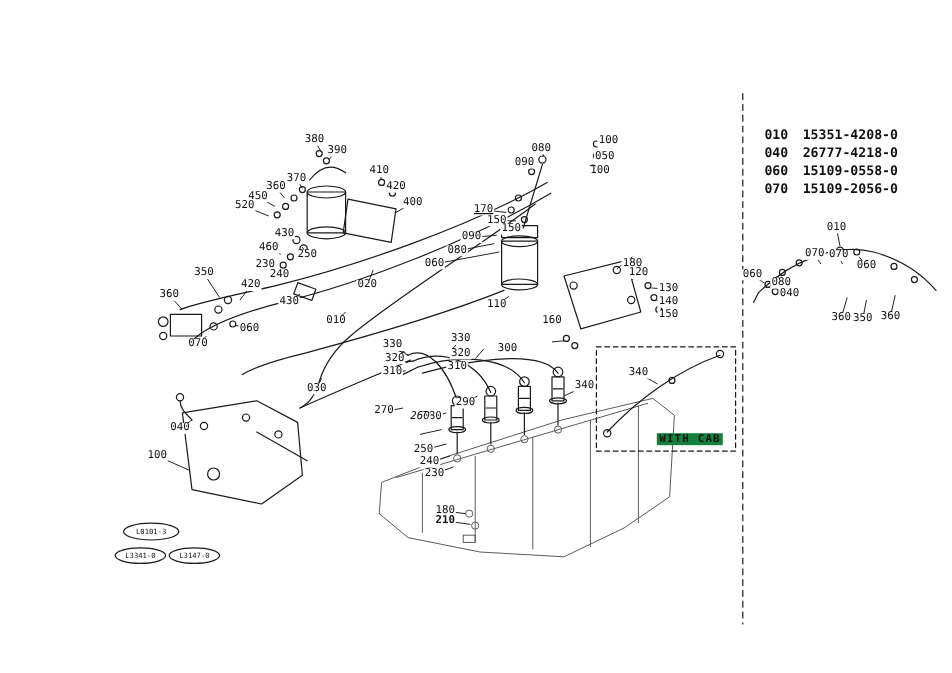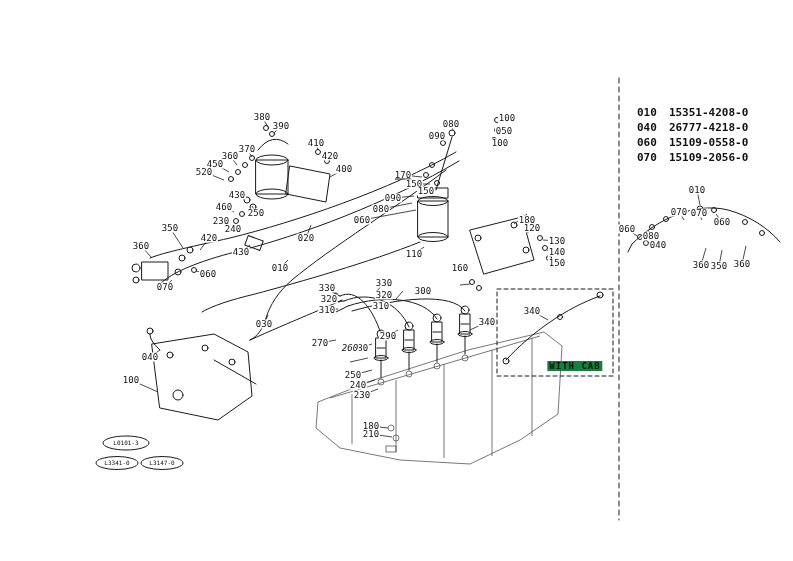--- a/index.html
+++ b/index.html
@@ -312,21 +312,21 @@
       <span class="callout" style="left: 381px; top: 306px;">310</span>
       <span class="callout" style="left: 423px; top: 291px;">300</span>
       <span class="callout" style="left: 388px; top: 336px;">290</span>
       <span class="callout" style="left: 360px; top: 348px;">280</span>
       <span class="callout" style="left: 320px; top: 343px;">270</span>
       <span class="callout" style="left: 350px; top: 348px; font-style: italic;">260</span>
       <span class="callout" style="left: 353px; top: 375px;">250</span>
       <span class="callout" style="left: 358px; top: 385px;">240</span>
       <span class="callout" style="left: 362px; top: 395px;">230</span>
       <span class="callout" style="left: 371px; top: 426px;">180</span>
-      <span class="callout" style="left: 371px; top: 434px;">210</span>
+      <span class="callout" style="left: 371px; top: 434px; font-weight: bold;">210</span>
       <span class="callout" style="left: 487px; top: 322px;">340</span>
       <span class="callout" style="left: 532px; top: 311px;">340</span>
       <span class="callout" style="left: 697px; top: 190px;">010</span>
       <span class="callout" style="left: 679px; top: 212px;">070</span>
       <span class="callout" style="left: 699px; top: 213px;">070</span>
       <span class="callout" style="left: 722px; top: 222px;">060</span>
       <span class="callout" style="left: 627px; top: 229px;">060</span>
       <span class="callout" style="left: 651px; top: 236px;">080</span>
       <span class="callout" style="left: 658px; top: 245px;">040</span>
       <span class="callout" style="left: 701px; top: 265px;">360</span>

